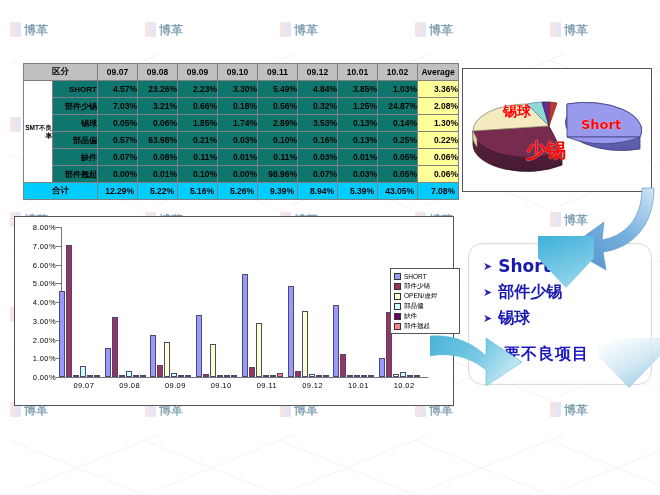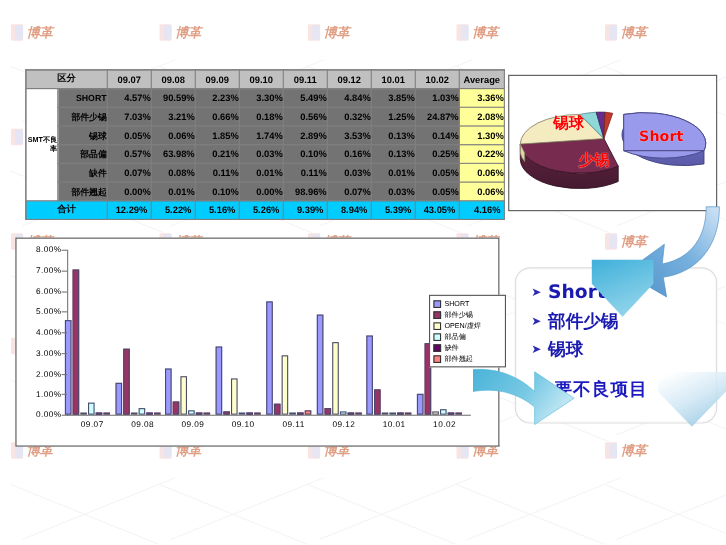--- a/index.html
+++ b/index.html
@@ -13,26 +13,26 @@
   #watermarks{position:absolute;left:0;top:0;width:660px;height:495px;z-index:0;pointer-events:none;}
   .wm{position:absolute;display:flex;align-items:center;gap:3px;opacity:.5;}
   .wm .wm-logo{
     width:11px;height:15px;position:relative;
     background:#f3ccc8;border-radius:1px;
   }
   .wm .wm-logo:after{
     content:"";position:absolute;left:4px;top:1px;width:7px;height:13px;
     background:#ccccea;border-radius:0 2px 2px 0;
   }
-  .wm .wm-txt{font-family:"DejaVu Sans",sans-serif;font-size:12px;font-weight:bold;color:#c2410c;letter-spacing:0px;line-height:1;font-style:italic;}
+  .wm .wm-txt{font-family:"DejaVu Sans",sans-serif;font-size:12px;font-weight:bold;color:#0c4a6e;letter-spacing:0px;line-height:1;}
   .wmx{position:absolute;border-top:1px solid #f4f4f8;width:150px;transform-origin:0 0;}
 
   
   #defect-table-wrap{position:absolute;left:23px;top:63px;z-index:3;}
-  table.dt{border-collapse:collapse;background:#737373;font-size:8.5px;color:#000;}
+  table.dt{border-collapse:collapse;background:#0f766e;font-size:8.5px;color:#000;}
   table.dt td,table.dt th{
     border:1px solid #808080;padding:0;height:16px;
     font-weight:bold;text-align:right;
     font-family:"Liberation Sans",sans-serif;
   }
   table.dt th{background:#c0c0c0;text-align:center;font-size:8.5px;}
   .hdr-qufen{width:72px;}
   .c-date{width:39px;}
   .c-avg{width:40px;}
   .rowlabel-side{
@@ -259,21 +259,21 @@
           <th class="c-date">10.01</th>
           <th class="c-date">10.02</th>
           <th class="c-avg">Average</th>
         </tr>
     </thead>
     <tbody id="tbody">
         <tr>
           <td class="rowlabel-side" rowspan="6">SMT不良率</td>
           <td class="rowlabel">SHORT</td>
           <td class="num">4.57%</td>
-          <td class="num">90.59%</td>
+          <td class="num">23.26%</td>
           <td class="num">2.23%</td>
           <td class="num">3.30%</td>
           <td class="num">5.49%</td>
           <td class="num">4.84%</td>
           <td class="num">3.85%</td>
           <td class="num">1.03%</td>
           <td class="avg">3.36%</td>
         </tr>
         <tr>
           <td class="rowlabel">部件少锡</td>
@@ -338,21 +338,21 @@
         <tr class="total">
           <td class="tl" colspan="2">合计</td>
           <td class="num">12.29%</td>
           <td class="num">5.22%</td>
           <td class="num">5.16%</td>
           <td class="num">5.26%</td>
           <td class="num">9.39%</td>
           <td class="num">8.94%</td>
           <td class="num">5.39%</td>
           <td class="num">43.05%</td>
-          <td class="num avg">4.16%</td>
+          <td class="num avg">7.08%</td>
         </tr>
       </tbody>
   </table>
 </div>
 
 <div id="bar-chart">
   <div class="yax" id="yaxis">
       <div class="ylab" style="top:150px;">0.00%</div>
       <div class="ylab" style="top:131.25px;">1.00%</div>
       <div class="ylab" style="top:112.5px;">2.00%</div>
@@ -504,21 +504,21 @@
     <path d="M79,33 A54,27 0 0 1 87,33 L86,57 Z" fill="#662d91" stroke="#3a1a55" stroke-width="0.7"></path>
     <path d="M87,33 A54,27 0 0 1 94,34 L86,57 Z" fill="#c0392b" stroke="#7a2019" stroke-width="0.7"></path>
 
     <path d="M104,35 A56,28 0 0 1 177,68 L177,80 A56,28 0 0 1 104,47 Z" fill="url(#gShortSide)" stroke="#3e3e7a" stroke-width="0.8"></path>
 
     <path d="M104,35 A56,28 0 0 1 177,68 L104,68 Z" fill="#9a9aec" stroke="#4a4a8c" stroke-width="0.9"></path>
     <path d="M104,68 A56,28 0 0 0 177,68 L104,68 Z" fill="#9a9aec" stroke="#4a4a8c" stroke-width="0.9"></path>
     <path d="M104,35 L104,47 A56,28 0 0 0 160,85 L160,73 Z" fill="#7f7fd8" stroke="#4a4a8c" stroke-width="0.6" opacity="0"></path>
   </svg>
   <div class="pielab" id="pl-short" style="left:118px;top:48px;font-size:13px;">Short</div>
-  <div class="pielab" id="pl-shaoxi" style="left:63px;top:68px;font-size:14px;">少锡</div>
+  <div class="pielab" id="pl-shaoxi" style="left:63px;top:68px;font-size:20px;">少锡</div>
   <div class="pielab" id="pl-xiqiu" style="left:40px;top:34px;font-size:14px;">锡球</div>
 </div>
 
 <svg class="arrow-svg" style="left:550px;top:186px;" width="110" height="90" viewBox="0 0 110 90">
   <defs>
     <linearGradient id="arrA" x1="1" y1="0" x2="0" y2="1">
       <stop offset="0" stop-color="#cfe4f5"></stop>
         <stop offset="0.45" stop-color="#76b0de"></stop>
         <stop offset="1" stop-color="#4f90c8"></stop>
     </linearGradient>

